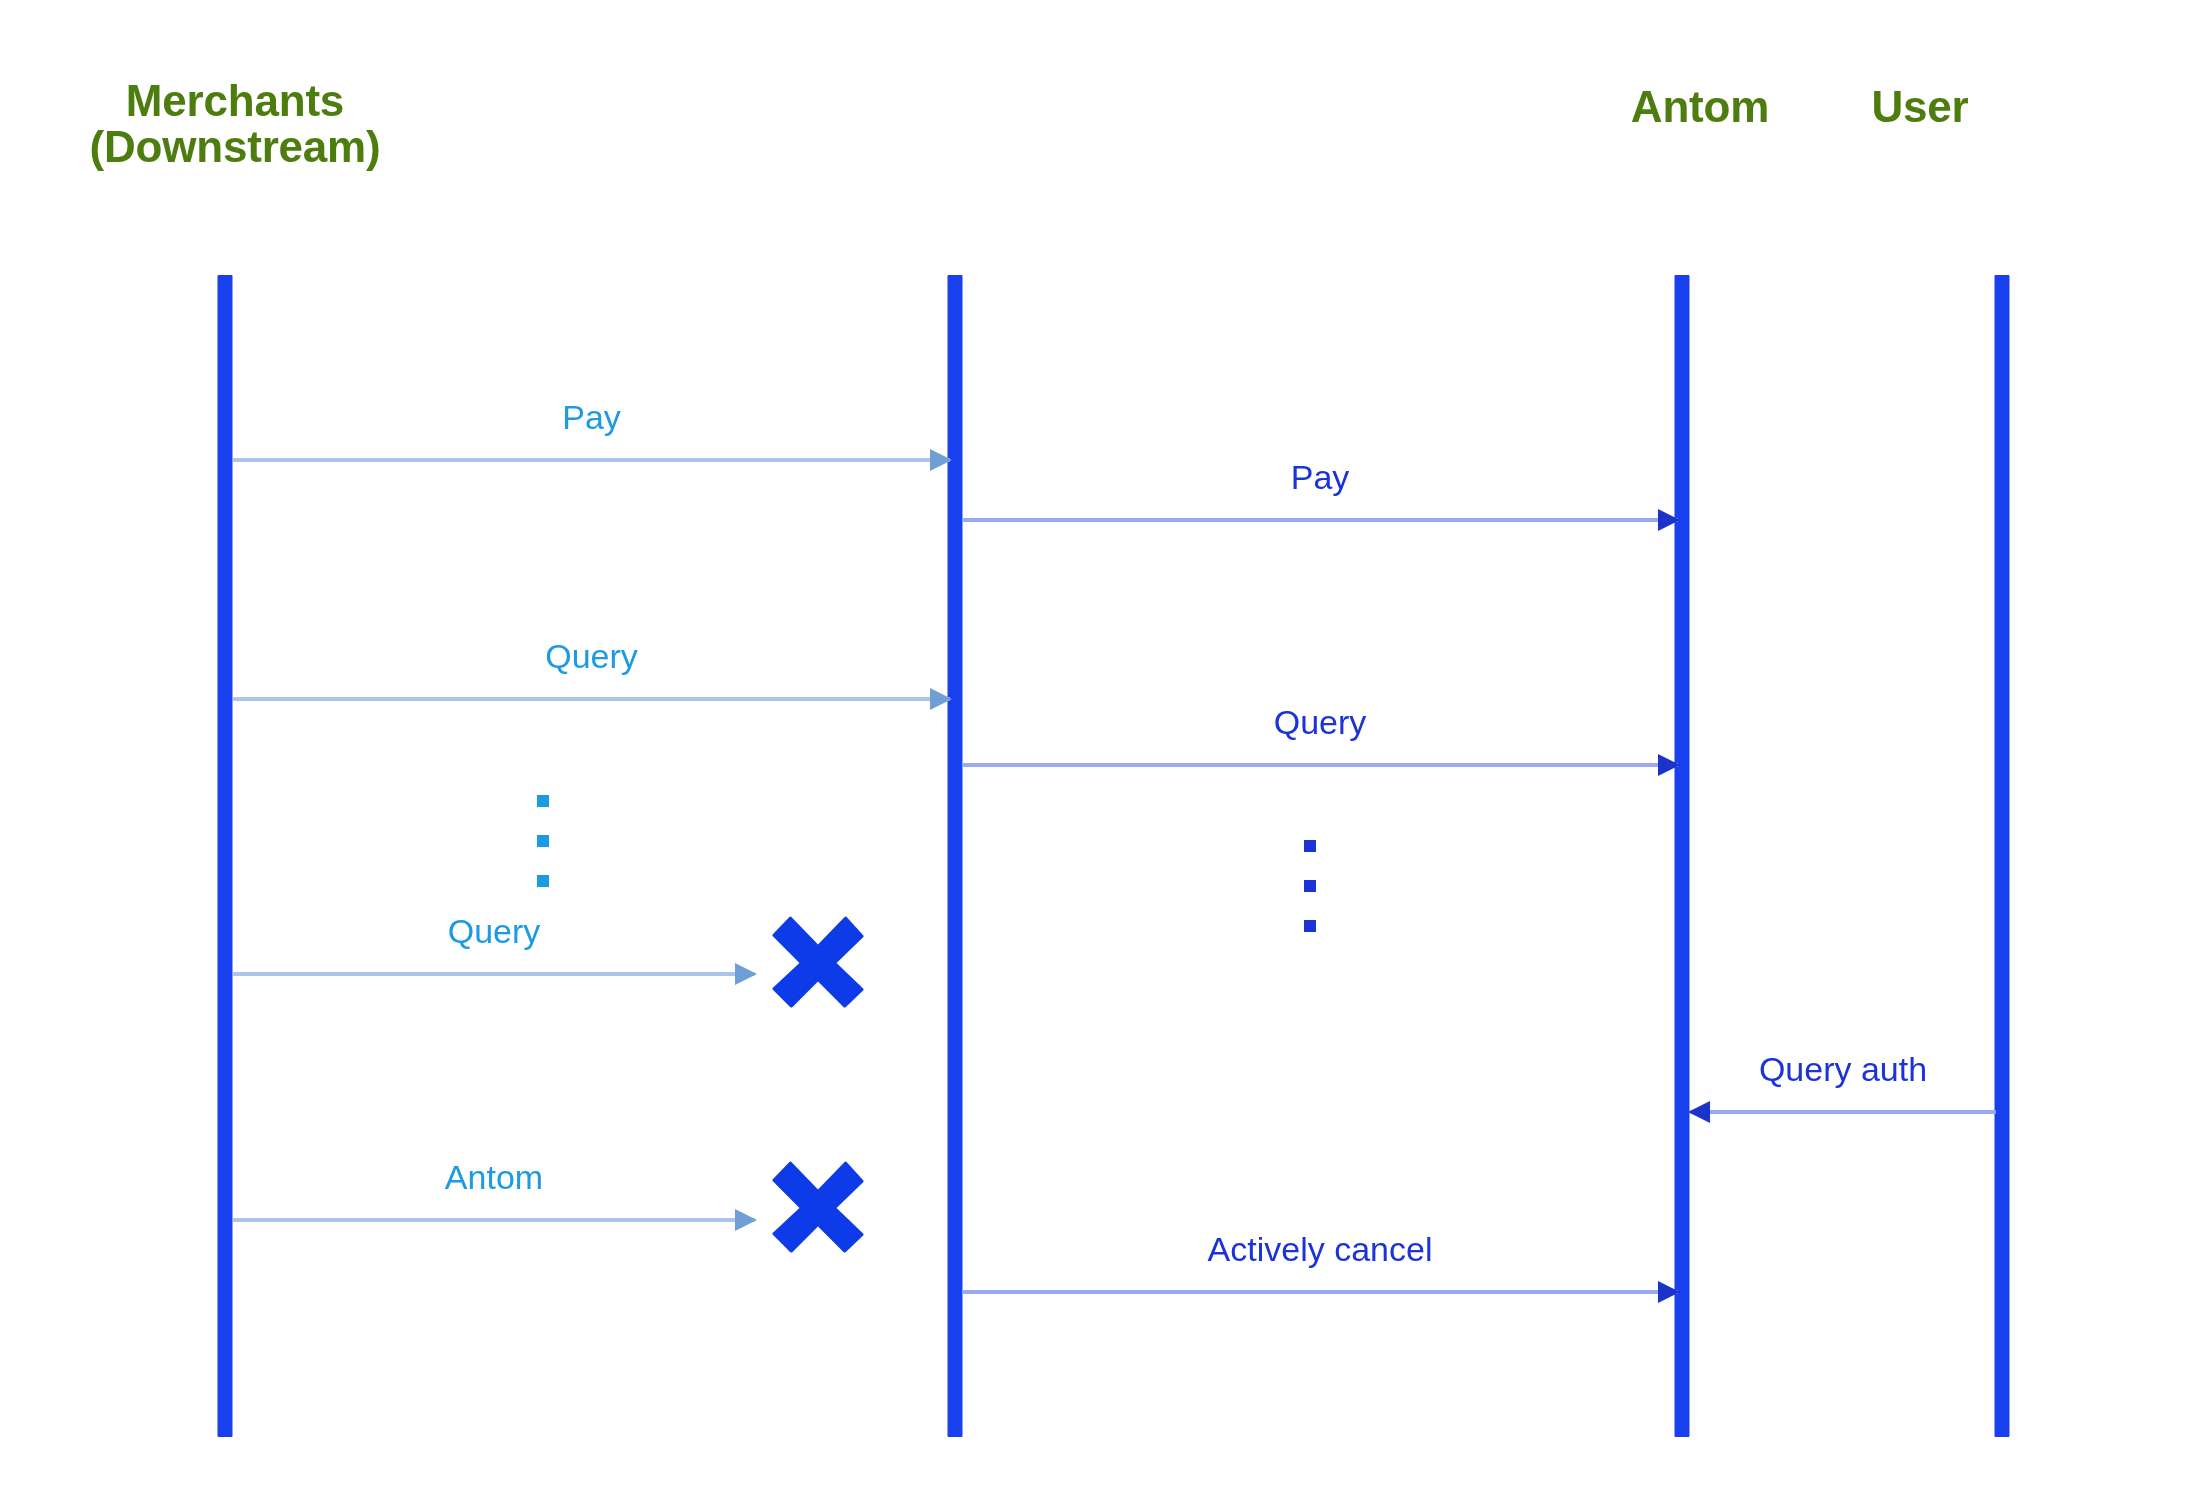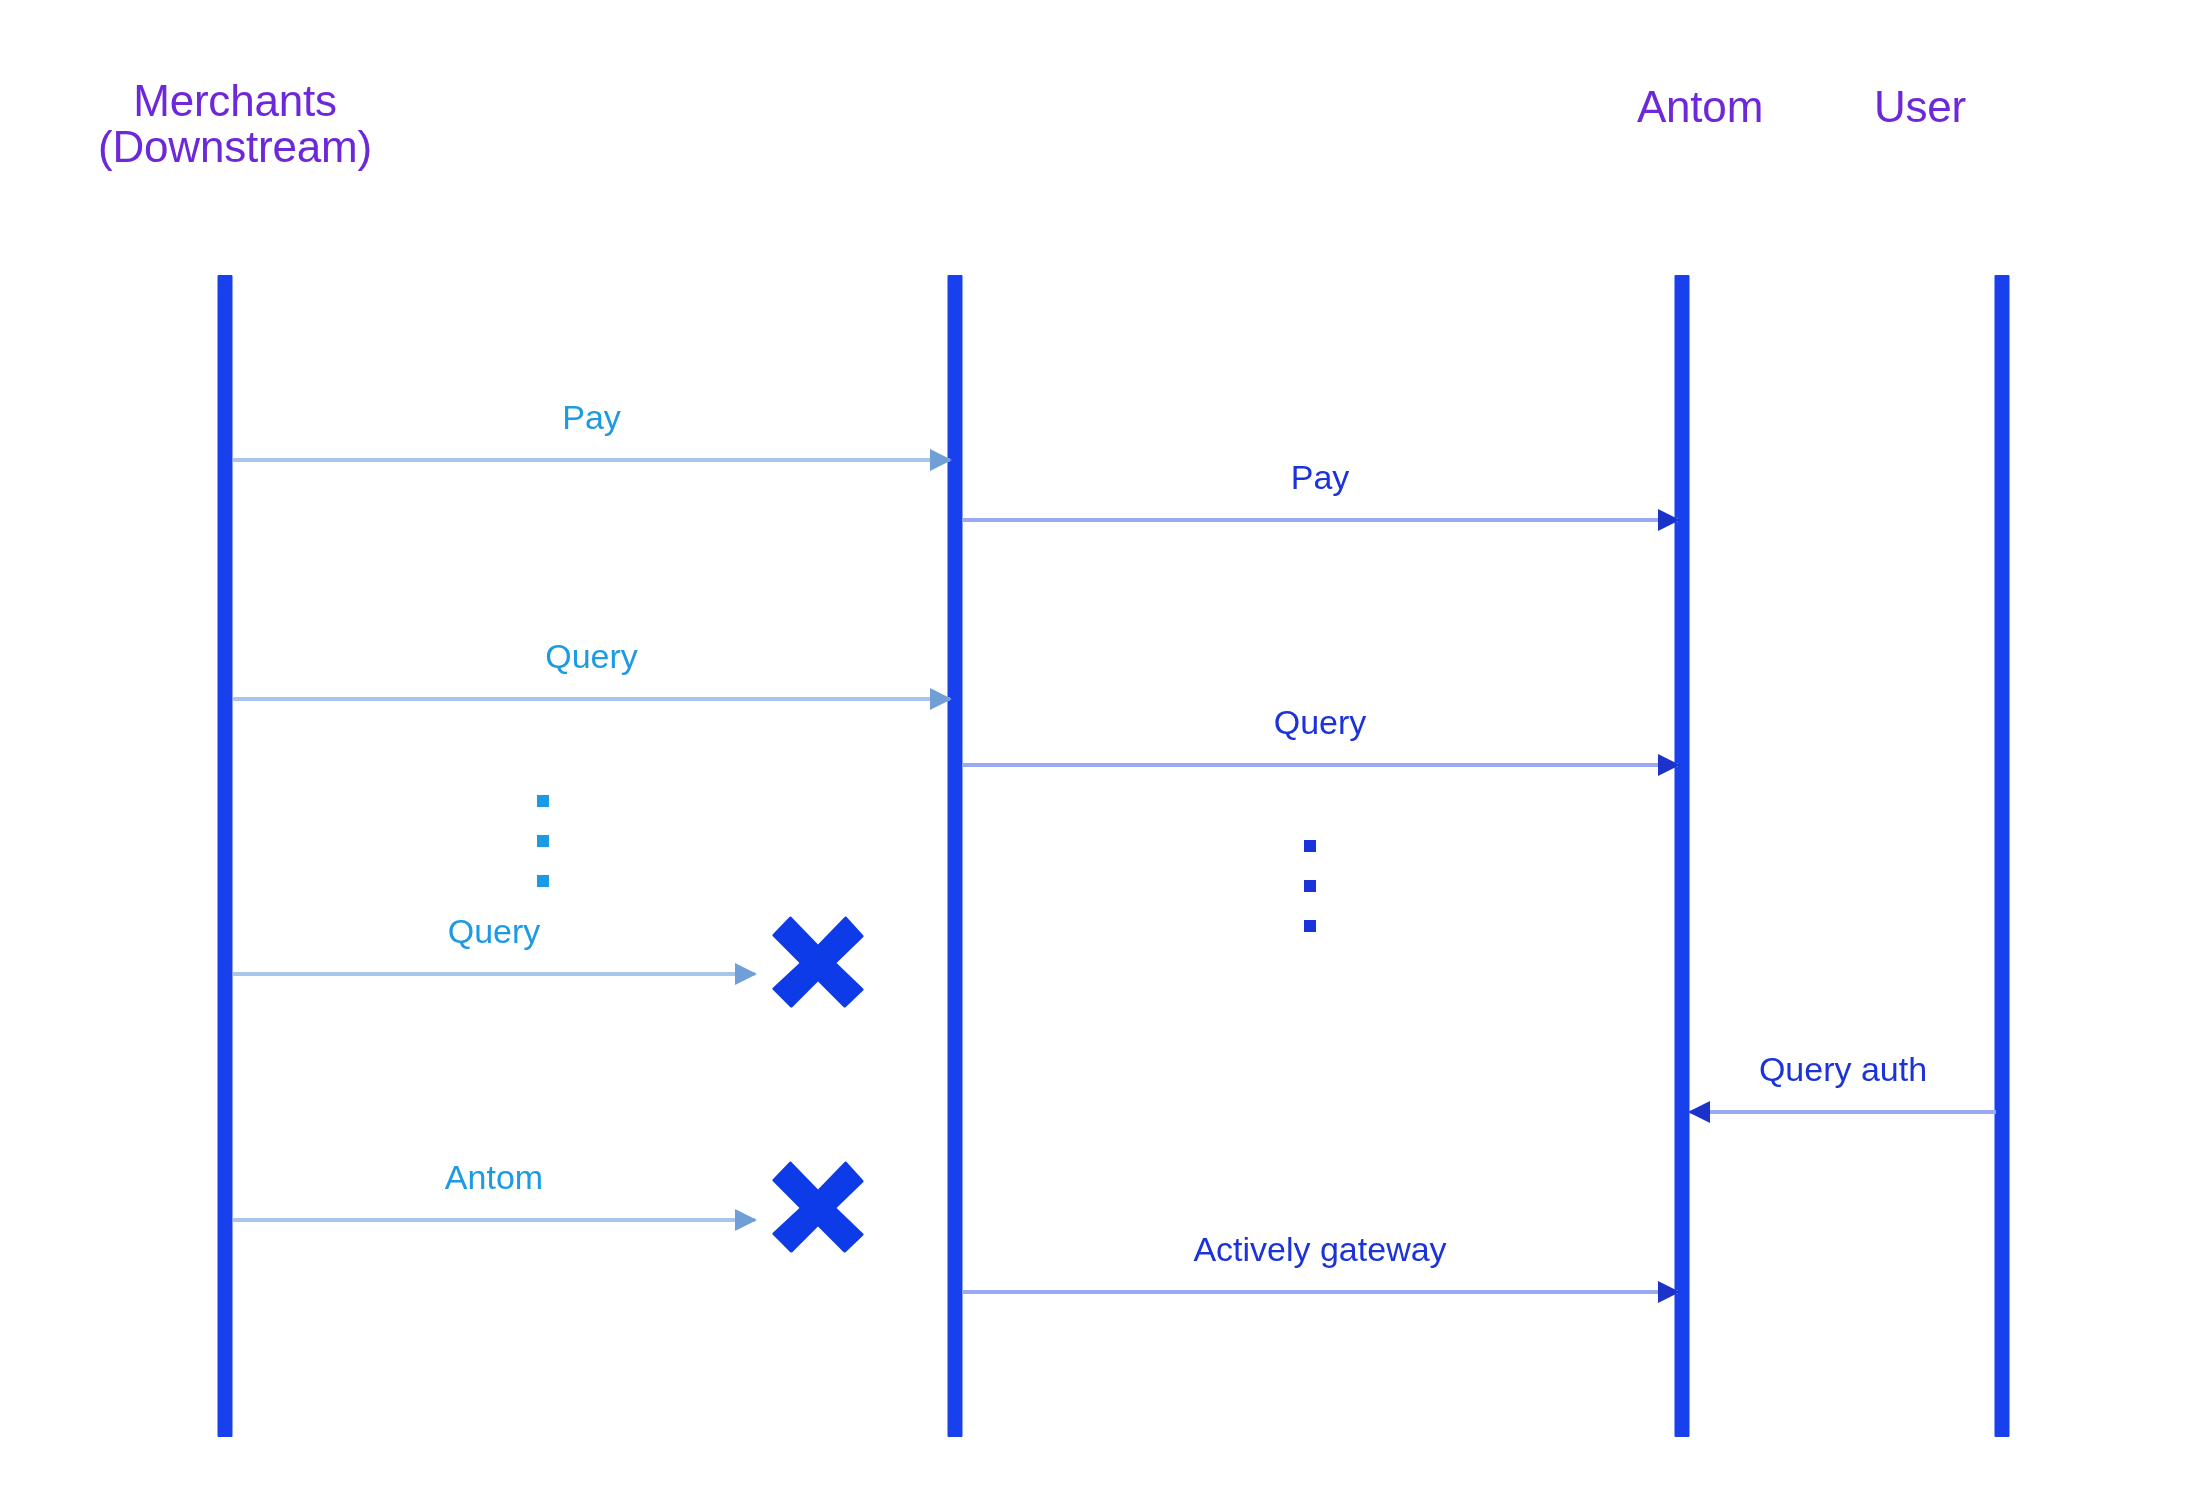--- a/index.html
+++ b/index.html
@@ -26,22 +26,22 @@
     position: absolute;
     left: 0;
     top: 0;
     width: 100%;
     height: 100%;
   }
   
   .participant-header {
     position: absolute;
     text-align: center;
-    font-weight: normal;
-    color: #6d28d9;
+    font-weight: bold;
+    color: #4d7c0f;
     font-size: 44px;
     line-height: 1.05;
     letter-spacing: -0.2px;
     white-space: pre-line;
     transform: translateX(-50%);
     user-select: none;
   }
   
   .lifeline {
     position: absolute;
@@ -198,17 +198,17 @@
         <div class="msg-label">Query auth</div>
       </div>
       <div class="message tone-cyan dir-right" style="left: 233px; top: 1218px; width: 522px;">
         <div class="msg-line"></div>
         <div class="msg-head"></div>
         <div class="msg-label">Antom</div>
       </div>
       <div class="message tone-blue dir-right" style="left: 962px; top: 1290px; width: 716px;">
         <div class="msg-line"></div>
         <div class="msg-head"></div>
-        <div class="msg-label">Actively gateway</div>
+        <div class="msg-label">Actively cancel</div>
       </div>
     </div>
 
 </div>
 
 </body></html>

